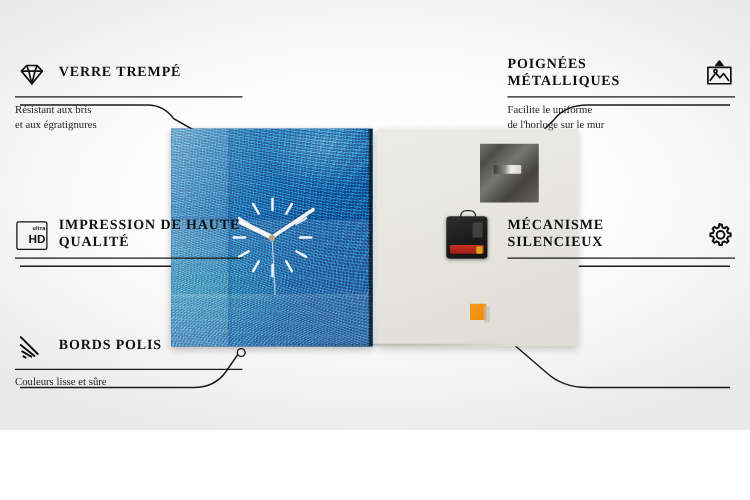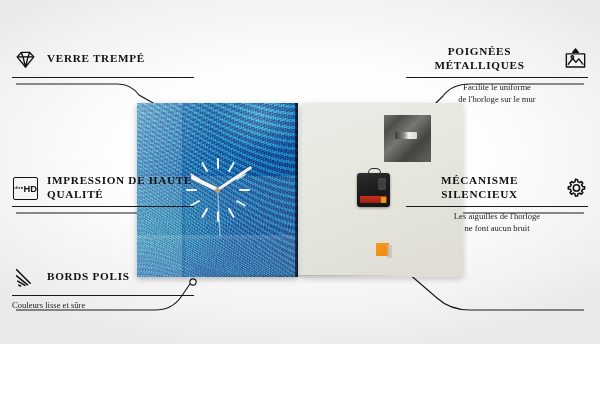--- a/index.html
+++ b/index.html
@@ -238,21 +238,21 @@
     width: 600px; height: 400px;
     pointer-events: none;
   }
 
   
   .feature {
     position: absolute;
     width: 182px;
   }
   .feature.left  { left: 12px;  text-align: left; }
-  .feature.right { right: 12px; text-align: center; }
+  .feature.right { right: 12px; text-align: left; }
 
   .feat-head {
     display: flex;
     align-items: center;
     gap: 9px;
     min-height: 30px;
   }
   .feature.right .feat-head {
     flex-direction: row-reverse;
   }
@@ -286,22 +286,22 @@
     color: #1d1d1d;
     white-space: pre-line;
   }
 
   .hd-box {
     width: 23px;
     height: 21px;
     border: 1.5px solid #101010;
     border-radius: 2px;
     display: flex;
-    flex-direction: row;
-    align-items: center;
+    flex-direction: column;
+    align-items: flex-end;
     justify-content: center;
     line-height: 1;
   }
   .hd-ultra {
     font-family: "Liberation Sans", sans-serif;
     font-size: 4.4px;
     font-weight: bold;
     letter-spacing: 0.2px;
   }
   .hd-main {
@@ -394,20 +394,22 @@
         <svg viewBox="0 0 24 24" width="25" height="25" fill="none" stroke="currentColor" stroke-width="1.3" stroke-linejoin="round">
           <path d="M4,9.5 L8,5.2 L16,5.2 L20,9.5 L12,19.2 Z"></path>
           <path d="M4,9.5 L20,9.5"></path>
           <path d="M8,5.2 L9.6,9.5 L12,19.2 L14.4,9.5 L16,5.2"></path>
         </svg>
       </div>
       <div class="feat-title">VERRE
 TREMPÉ</div>
     </div>
     <div class="feat-rule"></div>
+    <div class="feat-desc">Résistant aux bris
+et aux égratignures</div>
   </div>
 
   <div class="feature left" style="top:173px">
     <div class="feat-head">
       <div class="feat-icon">
         <div class="hd-box">
           <span class="hd-ultra">ultra</span>
           <span class="hd-main">HD</span>
         </div>
       </div>
@@ -457,18 +459,16 @@
       <div class="feat-icon">
         <svg viewBox="0 0 24 24" width="25" height="25" fill="none" stroke="currentColor" stroke-width="1.5" stroke-linejoin="round">
           <path d="M12,3.1 L13.9,3.6 L14.3,5.6 L15.9,6.4 L17.6,5.3 L19,6.7 L17.9,8.4 L18.7,10 L20.7,10.4 L20.7,12.4 L18.7,12.8 L17.9,14.4 L19,16.1 L17.6,17.5 L15.9,16.4 L14.3,17.2 L13.9,19.2 L11.9,19.2 L11.5,17.2 L9.9,16.4 L8.2,17.5 L6.8,16.1 L7.9,14.4 L7.1,12.8 L5.1,12.4 L5.1,10.4 L7.1,10 L7.9,8.4 L6.8,6.7 L8.2,5.3 L9.9,6.4 L11.5,5.6 L11.9,3.6 Z"></path>
           <circle cx="12.9" cy="11.4" r="3"></circle>
         </svg>
       </div>
       <div class="feat-title">MÉCANISME
 SILENCIEUX</div>
     </div>
     <div class="feat-rule"></div>
-    <div class="feat-desc">Les aiguilles de l'horloge
-ne font aucun bruit</div>
   </div>
 
 
 </div>
 
 </body></html>

